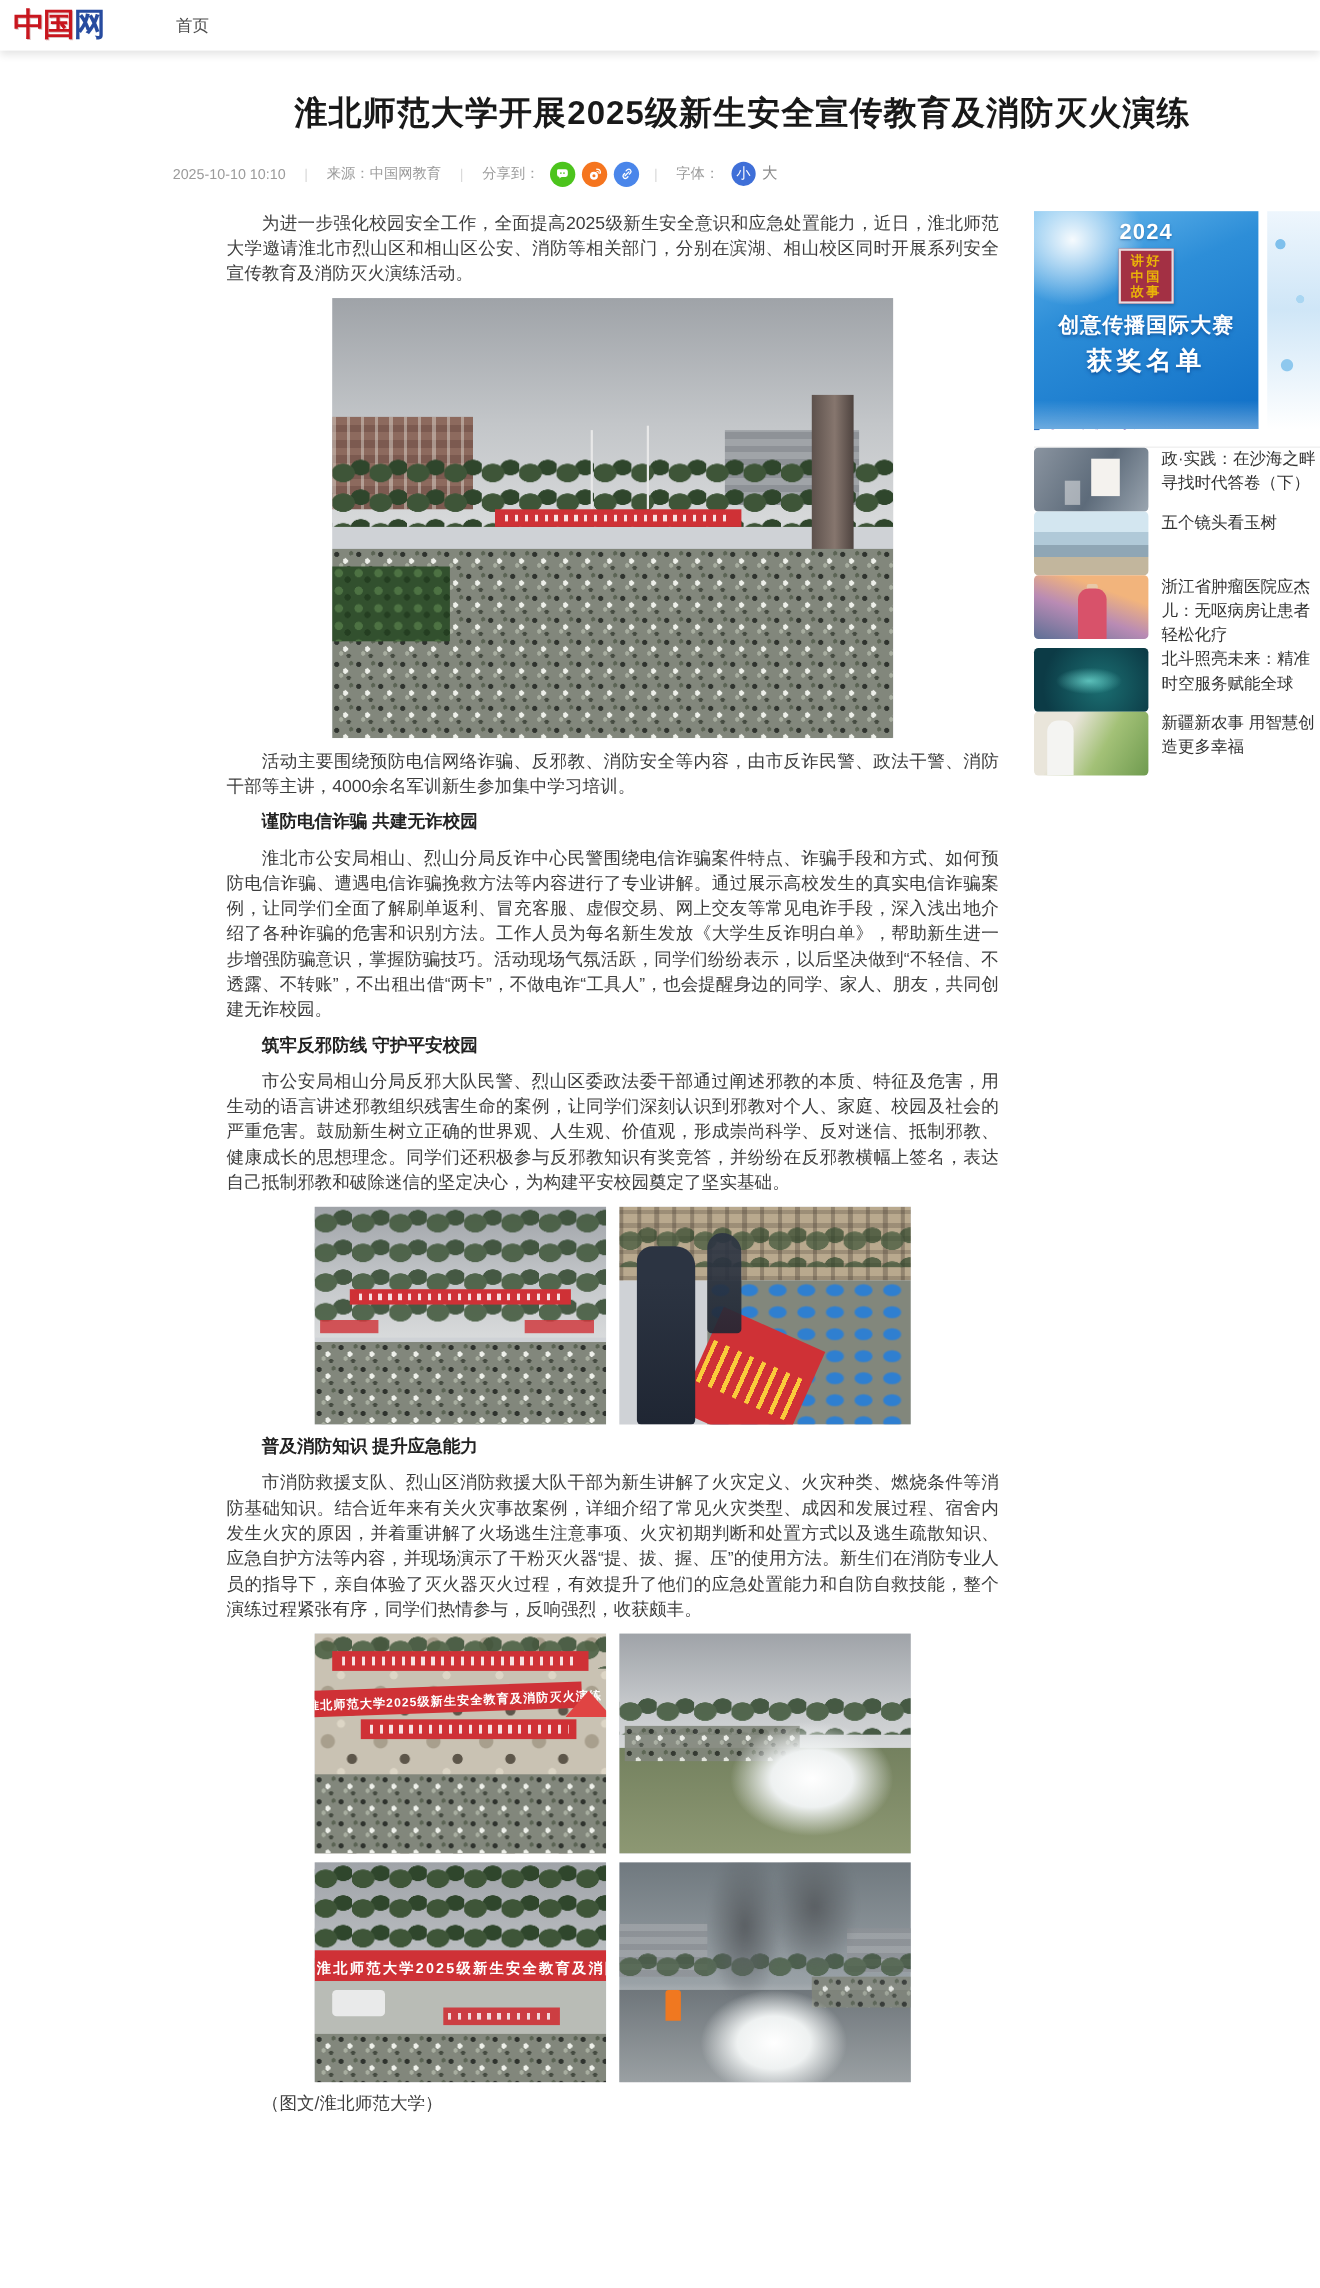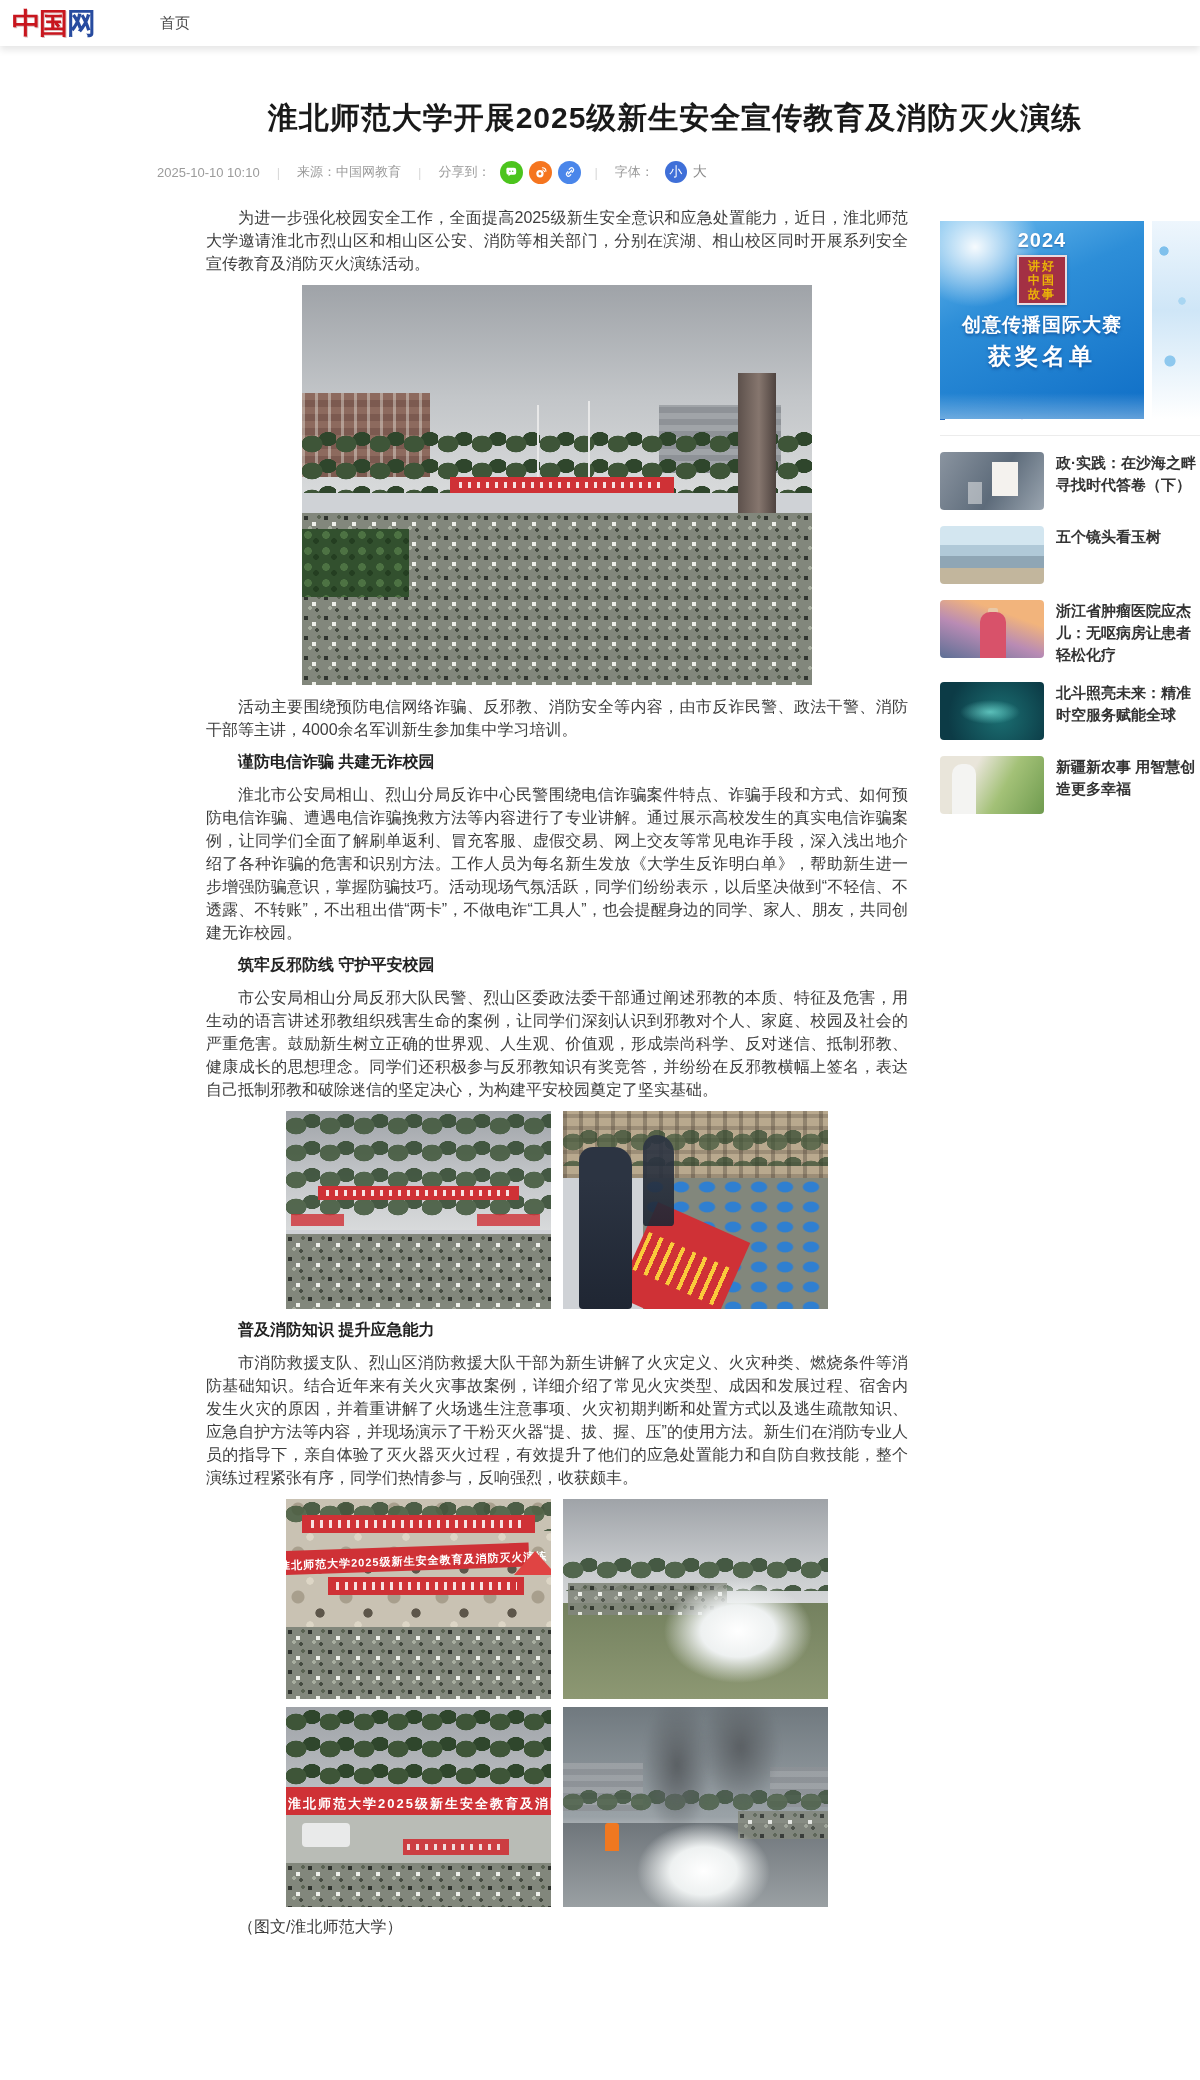--- a/index.html
+++ b/index.html
@@ -10,21 +10,21 @@
   .site-header{height:46px;background:#fff;display:flex;align-items:center;
     box-shadow:0 4px 7px rgba(0,0,0,.10);position:relative;z-index:5;}
   .logo{margin-left:12px;display:flex;align-items:baseline;cursor:pointer;
     font-family:"Liberation Serif","DejaVu Serif",serif;font-weight:bold;font-size:29px;line-height:1;}
   .logo .red{color:#c8161e;letter-spacing:-2px;text-shadow:1px 1px 0 rgba(120,0,0,.25);}
   .logo .blue{color:#274b9f;margin-left:1px;}
   .nav-home{margin-left:64px;font-size:15px;color:#4a4a4a;cursor:pointer;}
 
   
   .container{padding-left:150px;width:1050px;}
-  .head-block{text-align:center;padding-top:50px;}
+  .head-block{text-align:center;padding-top:36px;}
   .art-title{font-size:30px;line-height:44px;font-weight:bold;color:#191919;letter-spacing:1px;}
   .meta{margin-top:20px;height:24px;display:flex;justify-content:flex-start;align-items:center;
     font-size:13px;color:#9b9b9b;}
   .meta > *{margin:0 7px;}
   .meta .sep{color:#d9d9d9;margin:0 10px;}
   .share-ic{width:23px;height:23px;border-radius:50%;display:inline-flex;align-items:center;
     justify-content:center;cursor:pointer;vertical-align:middle;margin:0 3px;}
   .ic-wechat{background:#4cc41d;}
   .ic-weibo{background:#f5751f;}
   .ic-link{background:#4a86ea;}
@@ -85,21 +85,21 @@
   .bluebags{background-image:radial-gradient(ellipse 9px 6px at 12px 9px,#2f7fd0 80%,rgba(0,0,0,0));
      background-size:26px 20px;}
   .banner-txt{position:absolute;color:#fff;font-weight:bold;white-space:nowrap;overflow:hidden;}
   .darksmoke{background:radial-gradient(closest-side,#5a5f63 0%,rgba(90,95,99,0) 100%);filter:blur(2px);}
   .orangefig{background:#f07820;border-radius:3px 3px 0 0;}
   .tent{background:#e04443;clip-path:polygon(0 100%,50% 0,100% 100%);}
   .flagpole{background:#e8e8e8;width:2px;}
 
   
   .sidebar{width:260px;margin-left:32px;flex:none;}
-  .banner-row{display:flex;height:150px;margin-top:15px;}
+  .banner-row{display:flex;height:150px;}
   .promo{width:204px;height:198px;flex:none;cursor:pointer;position:relative;overflow:hidden;
      background:linear-gradient(155deg,#6cbbee 0%,#2d8ed8 38%,#0f6ec6 100%);}
   .promo:before{content:"";position:absolute;left:-30px;top:-34px;width:130px;height:120px;
      background:radial-gradient(closest-side,rgba(255,255,255,.95),rgba(255,255,255,0));}
   .promo:after{content:"";position:absolute;left:0;right:0;bottom:0;height:26px;
      background:linear-gradient(180deg,rgba(255,255,255,0),rgba(255,255,255,.35));}
   .promo .year{position:relative;text-align:center;margin-top:8px;color:#fff;font-weight:bold;
      font-size:20px;letter-spacing:1px;text-shadow:0 1px 2px rgba(0,60,130,.5);}
   .seal{position:relative;width:46px;margin:3px auto 0;background:#a33044;border:2px solid #e9dce0;
      padding:2px 0;box-shadow:0 1px 3px rgba(0,40,90,.4);}
@@ -111,21 +111,21 @@
   .promo-side{flex:none;width:60px;height:198px;margin-left:8px;cursor:pointer;
      background:linear-gradient(180deg,#eef6fd 0%,#cfe6f7 45%,#ffffff 100%);position:relative;}
   .promo-side:before{content:"";position:absolute;inset:0;background-image:
      radial-gradient(circle 5px at 12px 30px,#7fc0ec 85%,rgba(0,0,0,0)),
      radial-gradient(circle 4px at 30px 80px,#a9d6f2 85%,rgba(0,0,0,0)),
      radial-gradient(circle 6px at 18px 140px,#8ec8ee 85%,rgba(0,0,0,0));}
   .rec-head{margin-top:26px;display:flex;align-items:center;border-bottom:1px solid #ececec;
      padding-bottom:12px;}
   .rec-bar{width:5px;height:20px;background:#2a6fc0;margin-right:10px;}
   .rec-title{font-size:19px;font-weight:bold;color:#4c1d95;letter-spacing:1px;}
-  .rec-item{display:flex;margin-top:16px;cursor:pointer;font-weight:bold;}
+  .rec-item{display:flex;margin-top:0;cursor:pointer;}
   .rec-thumb{width:104px;height:58px;border-radius:4px;flex:none;position:relative;overflow:hidden;}
   .rec-text{margin-left:12px;font-size:15px;line-height:22px;color:#333;}
   .t1{background:linear-gradient(120deg,#8a94a0,#5d6b7a 55%,#9aa5b0);}
   .t1:after{content:"";position:absolute;right:26px;top:10px;width:26px;height:34px;background:#f4f2ee;
      box-shadow:-30px 14px 0 -6px rgba(240,240,240,.5);}
   .t2{background:linear-gradient(180deg,#d3e6f0 0 32%,#b0c9d8 32% 52%,#8fa6b5 52% 72%,#c2b69d 72%);}
   .t3{background:linear-gradient(200deg,#a5b8ca 0%,#72859a 55%,#4a5a66 100%);}
   .t3:after{content:"";position:absolute;left:34px;top:8px;width:34px;height:44px;
      background:radial-gradient(closest-side,#3a3f43 60%,rgba(0,0,0,0));}
   .t4{background:linear-gradient(200deg,#f2b47c 0 28%,#b98bb4 58%,#5d6f95 100%);}

